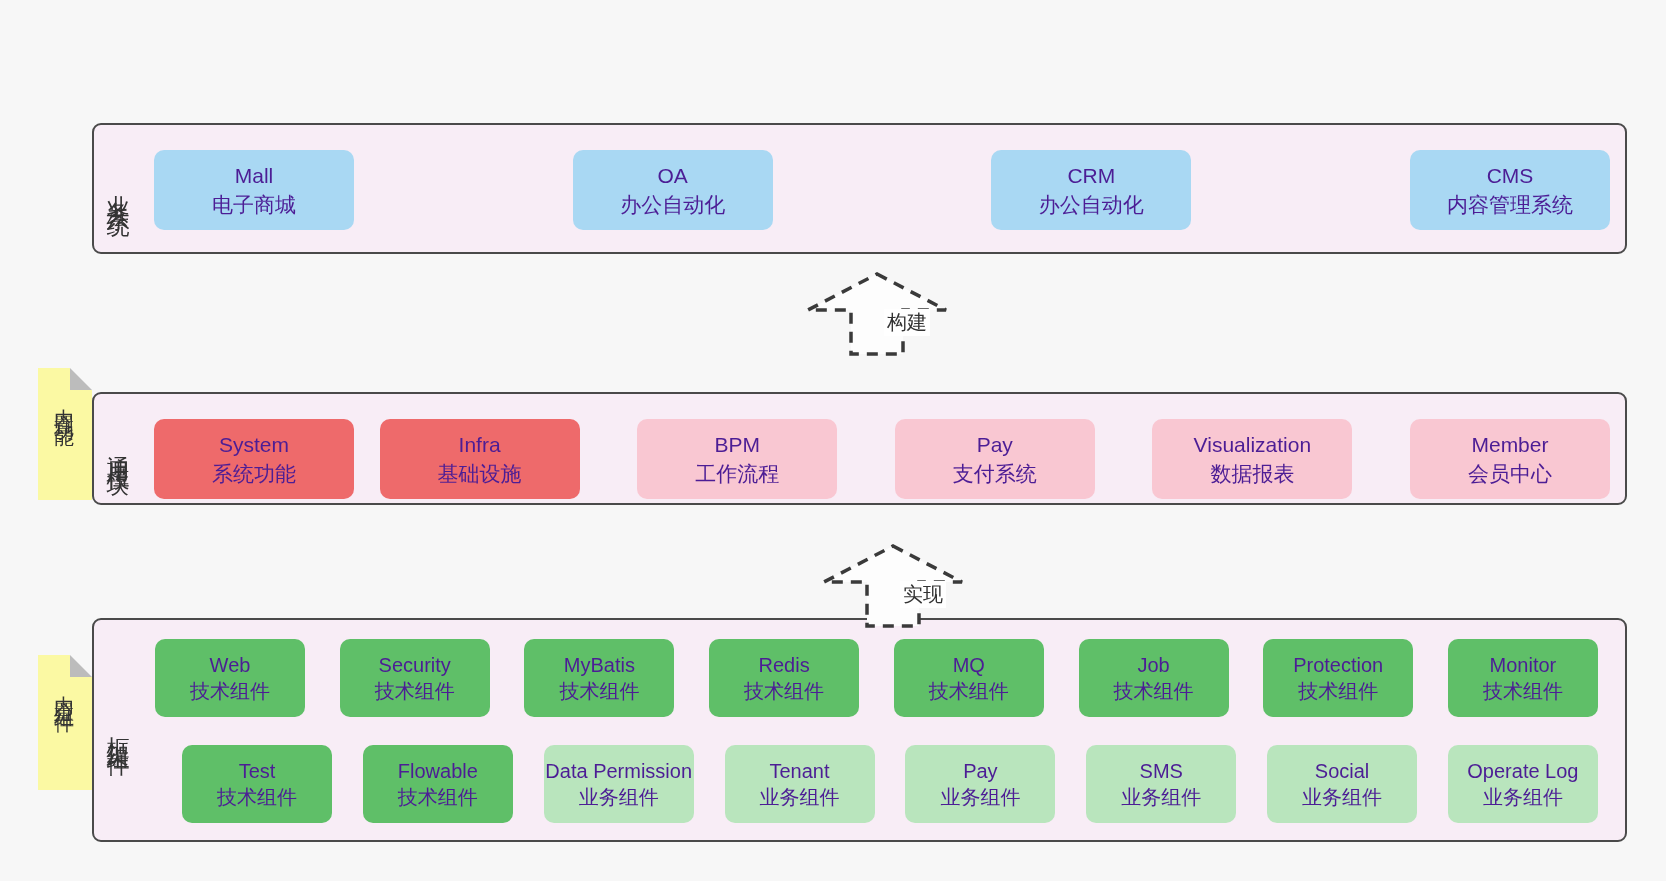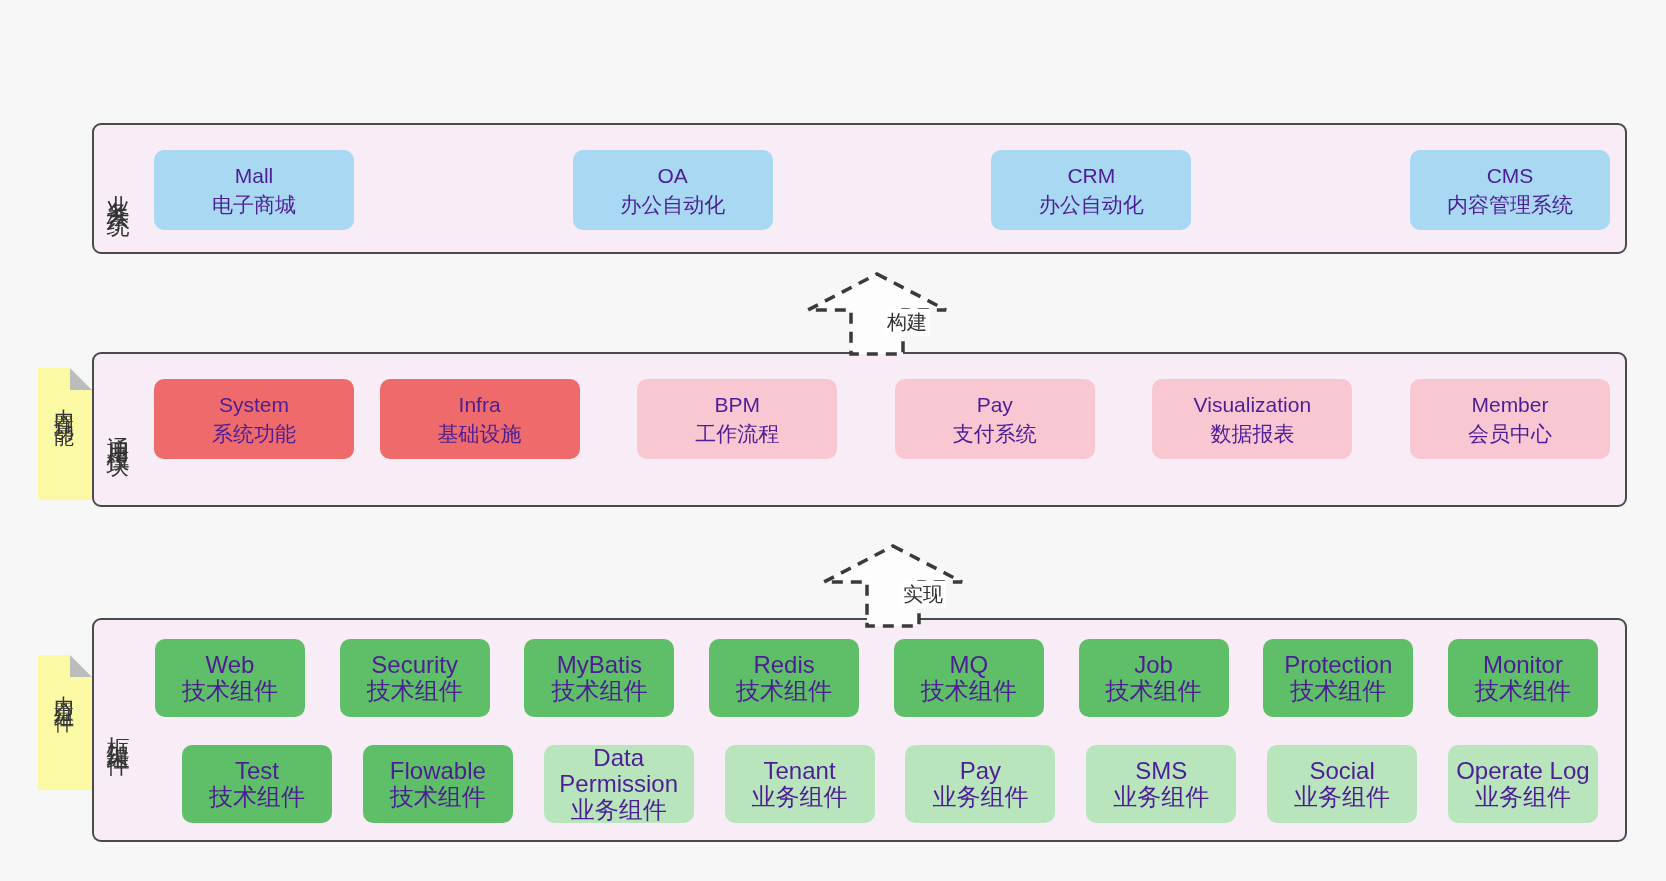--- a/index.html
+++ b/index.html
@@ -3,37 +3,37 @@
 <meta charset="utf-8">
 <style>
   html,body { margin:0; padding:0; background:#f7f7f7; }
   body { font-family:"Liberation Sans","DejaVu Sans",sans-serif; }
   #canvas { position:relative; width:1666px; height:881px; background:var(--page_bg,#f7f7f7); overflow:hidden; }
 
   .section { position:absolute; left:92px; width:1535px; box-sizing:border-box;
              background:var(--section_bg,#f8edf6); border:2px solid var(--section_border,#4a4a4a);
              border-radius:9px; z-index:1; }
   #sec-business  { top:123px; height:131px; }
-  #sec-common    { top:352px; height:155px; }
+  #sec-common    { top:392px; height:113px; }
   #sec-framework { top:618px; height:224px; }
 
   .v-label { position:absolute; left:8px; top:0; bottom:0; width:34px;
              display:flex; align-items:center; justify-content:center; }
   .v-label span { writing-mode:vertical-rl; text-orientation:upright;
                   font-size:23px; letter-spacing:6px; color:#333; }
 
   .row { position:absolute; display:flex; justify-content:space-between; }
   .row-6  { top:25px; left:60px; right:15px; }
   .row-8a { top:19px;  left:61px; right:27px; }
   .row-8b { top:125px; left:61px; right:27px;padding-left:27px; }
 
   .box { border-radius:10px; display:flex; flex-direction:column; align-items:center;
          justify-content:center; text-align:center; color:#4c1d95; }
   .box-lg { width:200px; height:80px; font-size:21px; line-height:29px; }
-  .box-sm { width:150px; height:78px; font-size:24px; line-height:26px; }
+  .box-sm { width:150px; height:78px; font-size:20px; line-height:26px; }
   .box span { display:block; }
   .blue        { background:var(--blue,#a9d8f3); }
   .red         { background:var(--red,#ee6a6b); }
   .pink        { background:var(--pink,#f9c7d2);margin-left:32px; }
   .green       { background:var(--green,#5fbf68); }
   .green-light { background:var(--green_light,#b9e5bd); }
 
   .note { position:absolute; left:38px; width:54px; background:var(--note_yellow,#fbf9a3); z-index:3; }
   #note-common    { top:368px; height:132px; }
   #note-framework { top:655px; height:135px; }

